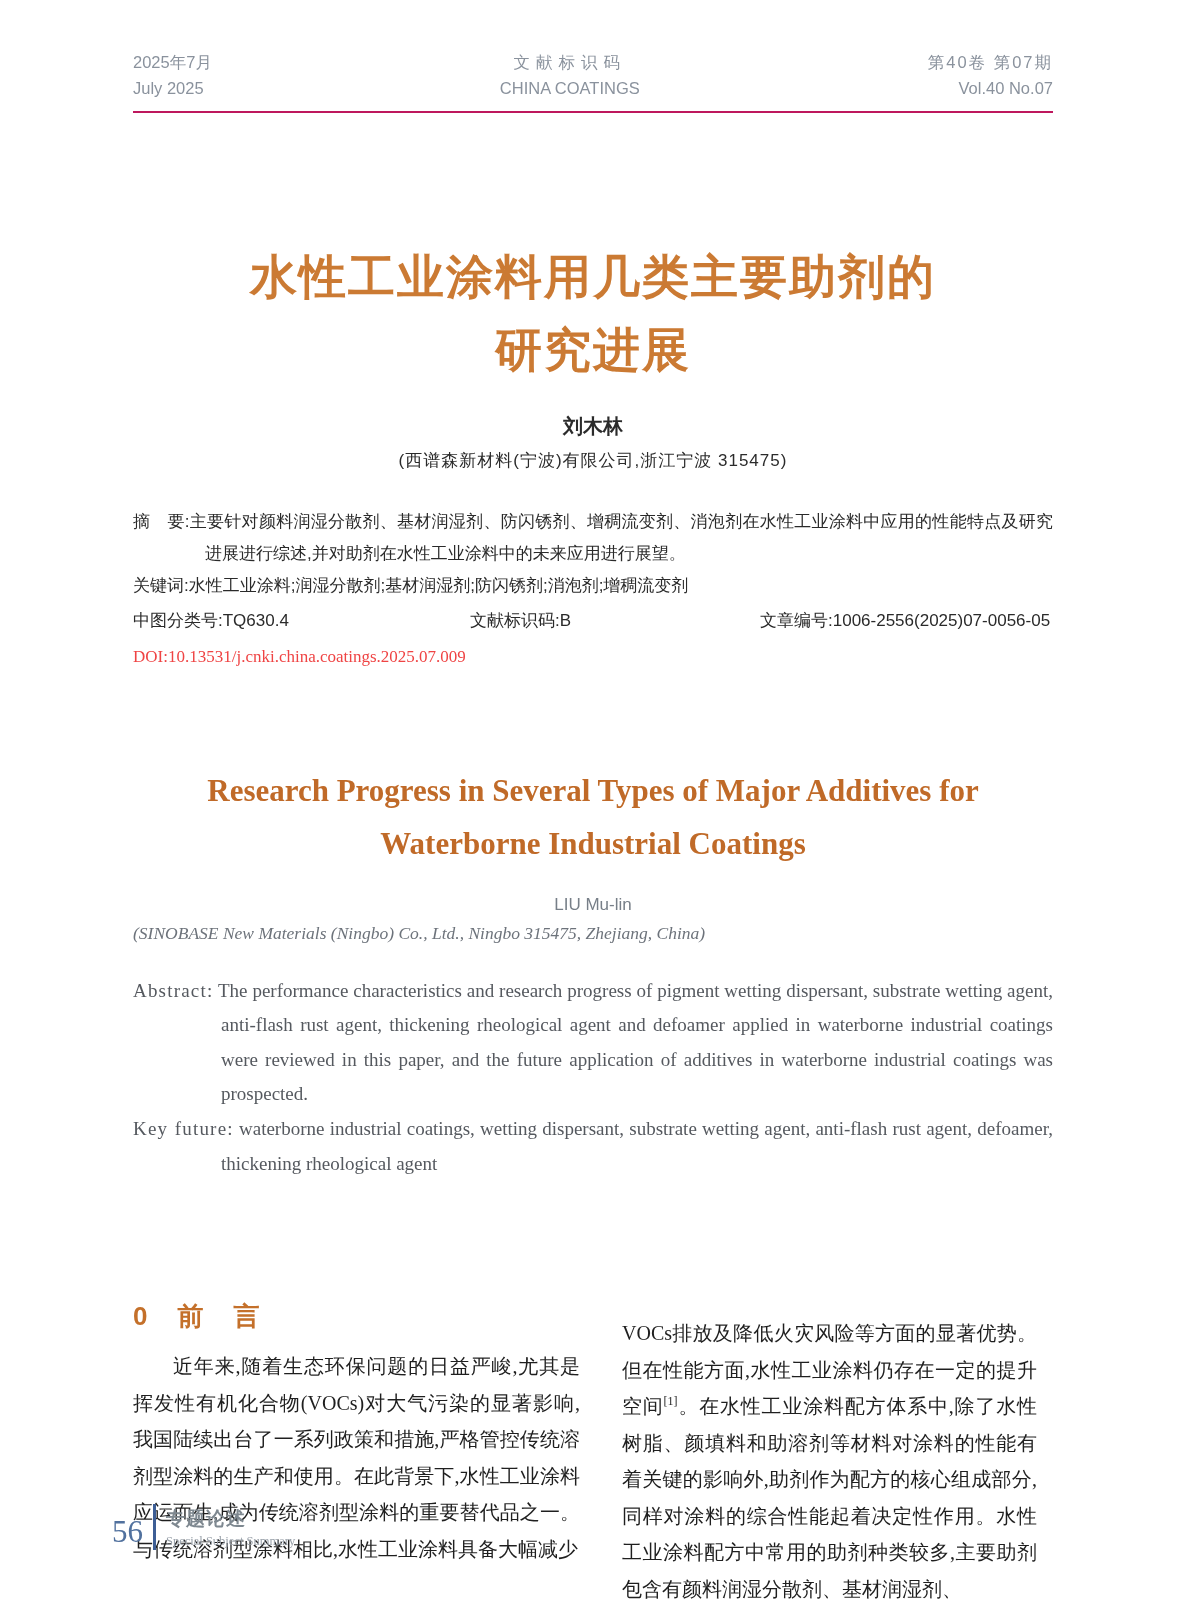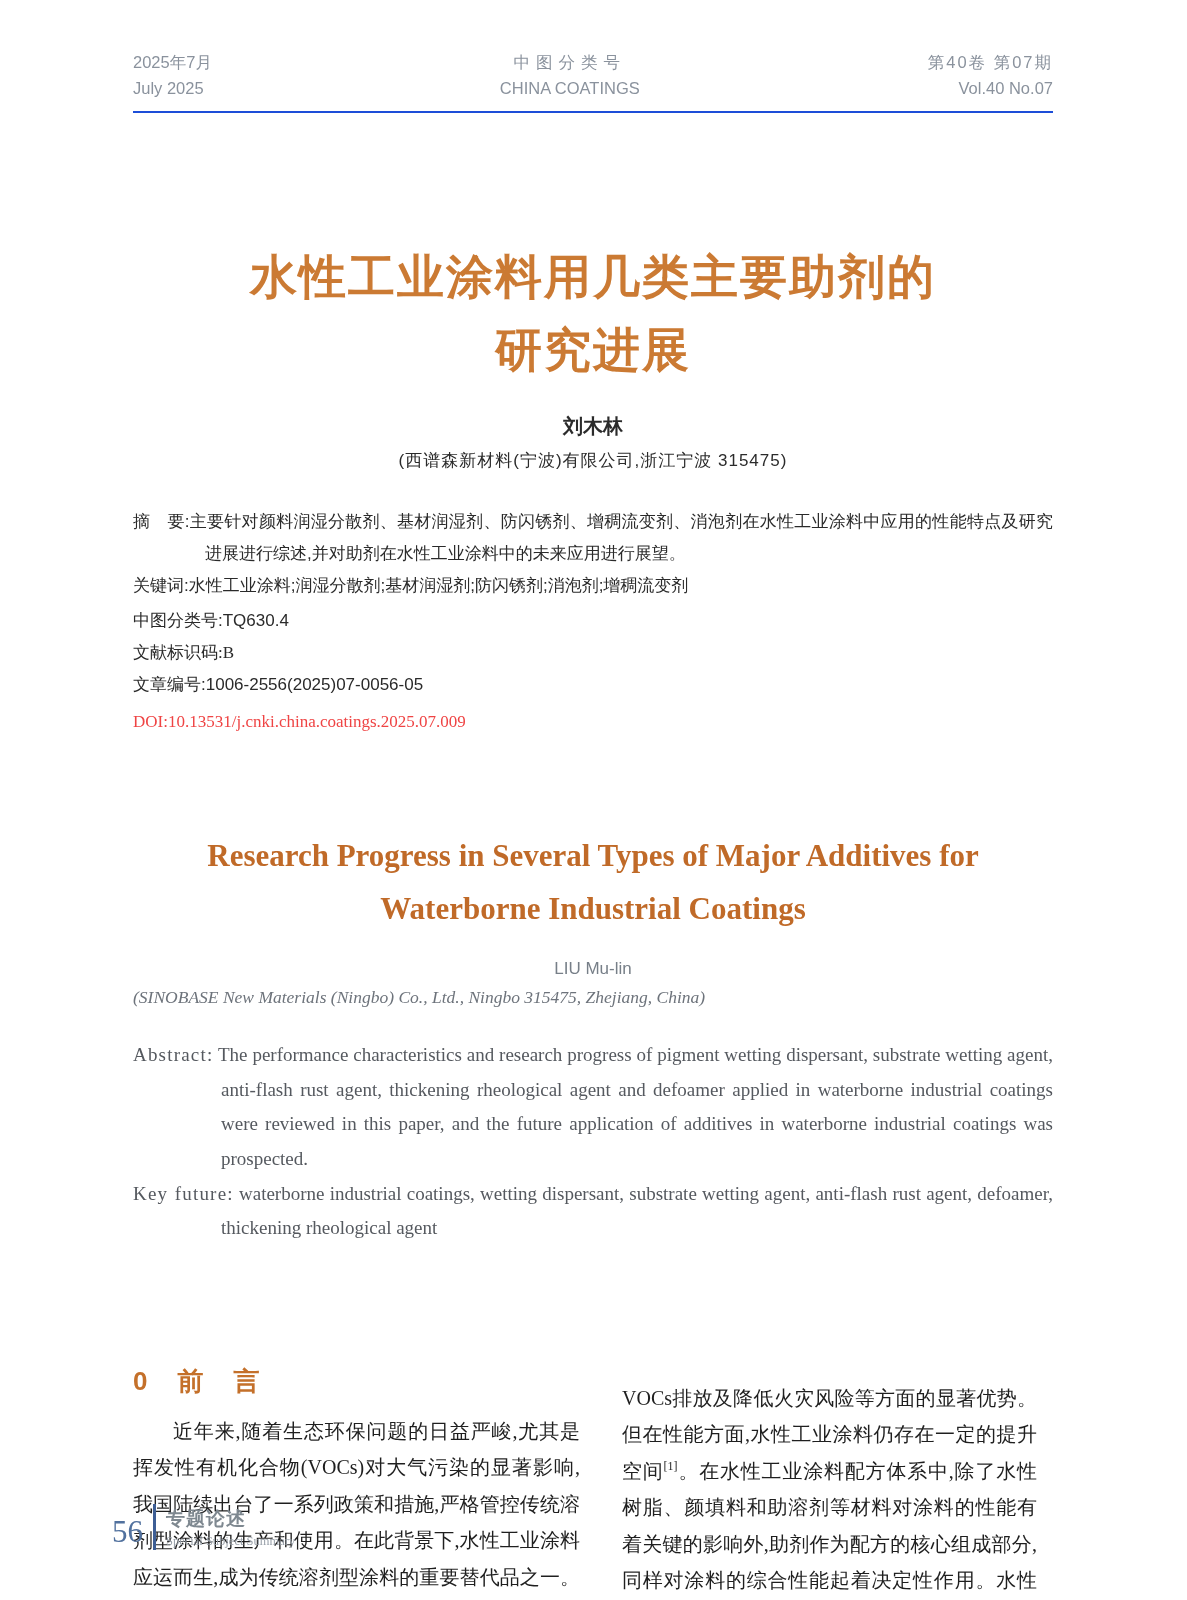--- a/index.html
+++ b/index.html
@@ -11,21 +11,21 @@
     font-family:"Liberation Sans",sans-serif;
     color:#222;
     overflow:hidden;
   }
   .content{padding:0 134px 0 133px;}
 
   
   .journal-header{
     padding-top:50px;
     display:flex;justify-content:space-between;align-items:flex-end;
-    border-bottom:2px solid #1d4ed8;
+    border-bottom:2px solid #be185d;
     padding-bottom:10px;
     color:#8a929d;
     font-size:16.5px;line-height:1.55;
   }
   .jh-left{text-align:left;}
   .jh-center{text-align:center;}
   .jh-center .cn{letter-spacing:6px;}
   .jh-right{text-align:right;}
   .jh-right .cn{letter-spacing:2px;}
 
@@ -38,23 +38,23 @@
     font-size:47px;
     line-height:1.55;
     letter-spacing:2px;
   }
   .author-cn{margin-top:26px;text-align:center;font-size:20px;font-weight:bold;color:#2b2b2b;}
   .affil-cn{margin-top:9px;text-align:center;font-size:17px;color:#2b2b2b;letter-spacing:1px;}
 
   
   .meta-cn{margin-top:34px;font-size:17px;color:#2a2a2a;line-height:1.9;}
   .hang-cn{padding-left:72px;text-indent:-72px;text-align:justify;}
-  .meta-row{display:flex;margin-top:2px;flex-direction:column;}
+  .meta-row{display:flex;margin-top:2px;}
   .meta-row .m1{width:337px;}
-  .meta-row .m2{width:290px;font-family:Liberation Serif, serif;}
+  .meta-row .m2{width:290px;}
   .meta-row .m3{flex:1;}
   .doi-line{margin-top:4px;font-family:"Liberation Serif",serif;font-size:17px;color:#ef4444;}
 
   
   .title-en{
     margin-top:92px;
     text-align:center;
     color:#c06a28;
     font-family:"Liberation Serif",serif;
     font-weight:bold;
@@ -123,21 +123,21 @@
 
 <div class="page">
   <div class="content">
 
     <div class="journal-header">
       <div class="jh-left">
         <div class="cn">2025年7月</div>
         <div class="en">July 2025</div>
       </div>
       <div class="jh-center">
-        <div class="cn">中图分类号</div>
+        <div class="cn">文献标识码</div>
         <div class="en">CHINA COATINGS</div>
       </div>
       <div class="jh-right">
         <div class="cn">第40卷 第07期</div>
         <div class="en">Vol.40  No.07</div>
       </div>
     </div>
 
     <h1 class="title-cn" style="margin-bottom:0;">
       <div>水性工业涂料用几类主要助剂的</div>

